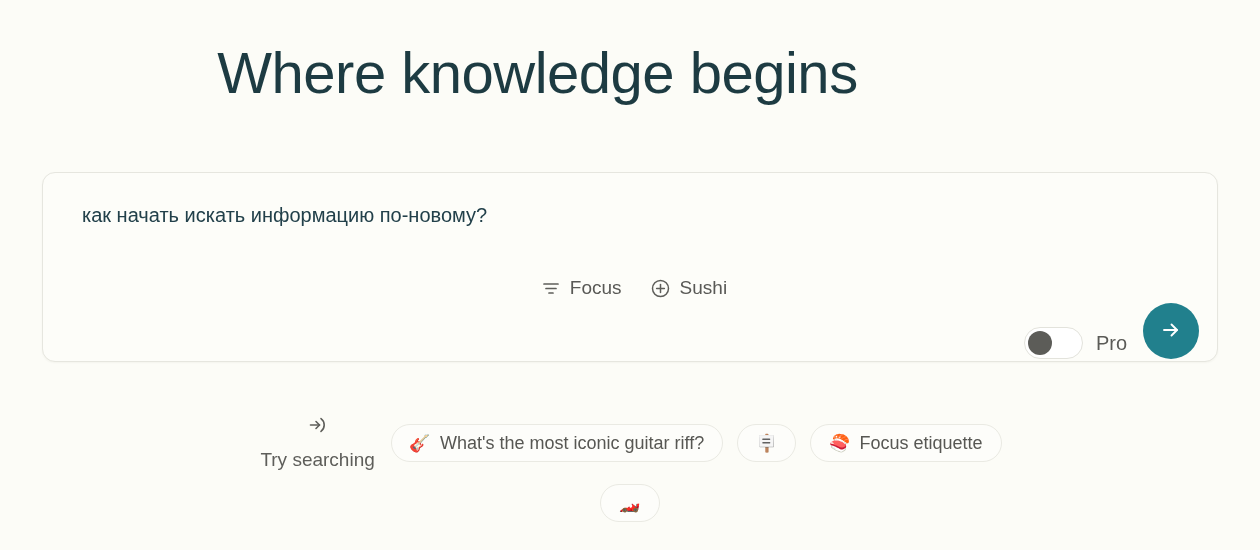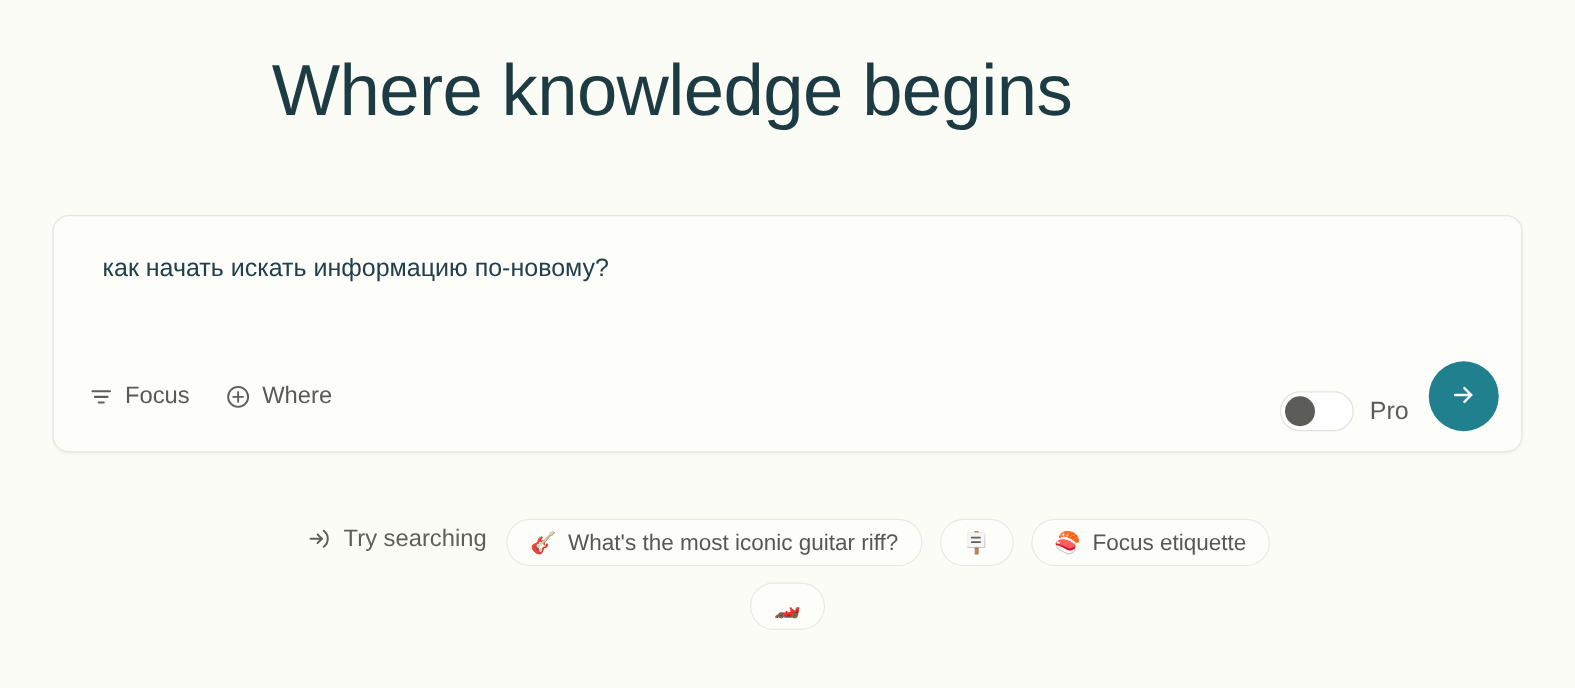--- a/index.html
+++ b/index.html
@@ -64,20 +64,21 @@
 
   .toolbar {
     position: absolute;
     left: 0;
     right: 0;
     bottom: 0;
     height: 88px;
     display: flex;
     align-items: center;
     padding: 0 18px 0 26px;
+    flex-direction: column;
   }
 
   .tool-left {
     display: flex;
     align-items: center;
     gap: 24px;
   }
 
   .tool-right {
     margin-left: auto;
@@ -157,24 +158,26 @@
     display: flex;
     flex-wrap: wrap;
     justify-content: center;
     align-items: center;
     gap: 11px 14px;
     padding: 0 60px;
   }
 
   .try-label {
     display: flex;
+    align-items: center;
     gap: 9px;
     font-size: 19px;
     color: #5e5e5a;
     padding: 0 2px;
+    flex-direction: column;
   }
 
   .chip {
     display: flex;
     align-items: center;
     gap: 9px;
     height: 38px;
     padding: 0 18px;
     border-radius: 19px;
     background: #fdfdfa;
@@ -225,21 +228,21 @@
         </button>
 
         <button class="tool-btn">
           <span>
             <svg width="21" height="21" viewBox="0 0 21 21" fill="none" stroke="#5e5e5a" stroke-width="1.5" stroke-linecap="round">
               <circle cx="10.5" cy="10.5" r="8"></circle>
               <line x1="10.5" y1="6.6" x2="10.5" y2="14.4"></line>
               <line x1="6.6" y1="10.5" x2="14.4" y2="10.5"></line>
             </svg>
           </span>
-          <span>Where</span>
+          <span>Sushi</span>
         </button>
 
       </div>
 
       <div class="tool-right">
 
         <div class="pro-wrap">
           <div class="toggle">
             <div class="knob"></div>
           </div>

